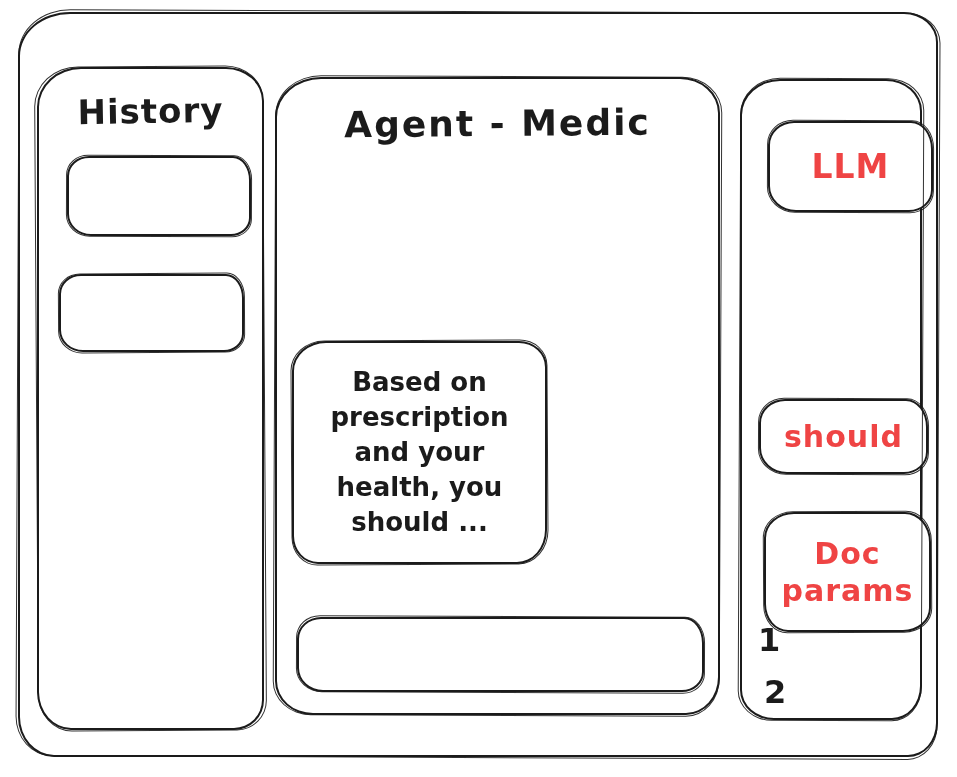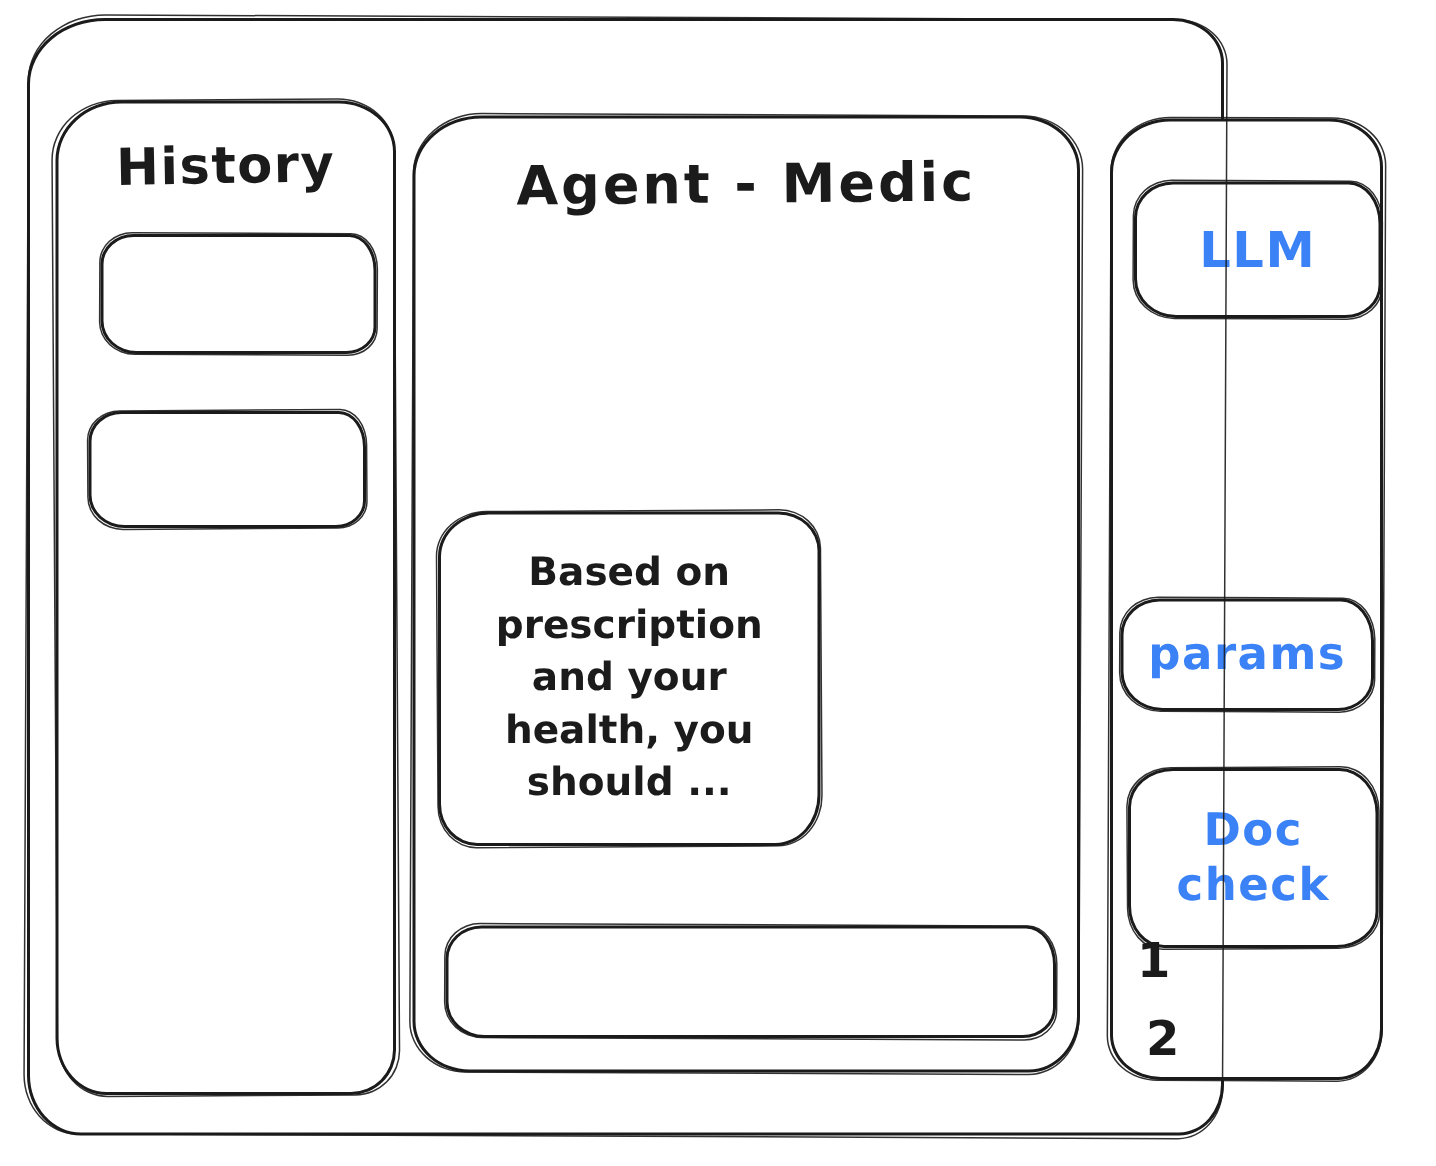--- a/index.html
+++ b/index.html
@@ -23,21 +23,21 @@
     position: absolute;
     inset: -3px;
     border: 1.5px solid rgba(27,27,27,0.9);
     border-radius: inherit;
     transform: rotate(0.25deg);
     pointer-events: none;
   }
   .tilt-l::after { transform: rotate(-0.35deg); }
 
   .frame {
-    left: 18px; top: 12px; width: 798px; height: 745px;
+    left: 18px; top: 12px; width: 920px; height: 745px;
     border-radius: 52px 34px 30px 36px / 44px 30px 34px 40px;
   }
 
   
   .history-panel {
     left: 17px; top: 53px; width: 227px; height: 663px;
     border-radius: 44px 38px 30px 34px / 40px 34px 30px 38px;
   }
   .panel-title {
     position: absolute; top: 22px; left: 0; right: 0;
@@ -85,23 +85,24 @@
 
   
   .tools-panel {
     left: 720px; top: 65px; width: 182px; height: 641px;
     border-radius: 40px 36px 30px 34px / 36px 32px 34px 30px;
   }
   .tool-btn {
     display: flex; align-items: center; justify-content: center;
     text-align: center;
     font-family: inherit; font-size: 33px; font-weight: 600;
-    letter-spacing: 1px; color: #3b82f6;
+    letter-spacing: 1px; color: #ef4444;
     cursor: pointer; line-height: 1.25;
     border-radius: 26px 22px 24px 28px / 24px 28px 22px 26px;
+    margin-left: 12px;
   }
   .tool-btn.llm    { left: 14px; top: 40px;  width: 165px; height: 91px; }
   .tool-btn.ocr    { left: 15px; top: 151px; width: 164px; height: 94px; }
   .tool-btn.params { left: 5px;  top: 318px; width: 169px; height: 75px; font-size: 30px; }
   .tool-btn.doc    { left: 10px; top: 431px; width: 167px; height: 120px; font-size: 30px;
                      border-radius: 30px 26px 28px 24px / 26px 30px 24px 28px; }
   .footnote {
     position: absolute;
     font-size: 32px; font-weight: 600;
   }
@@ -132,20 +133,20 @@
         <span>Based on prescription and your health, you should ...</span>
       </div>
 
       <div class="sketch input-wrap">
         <input type="text" placeholder="" style="">
       </div>
     </main>
 
     <aside class="sketch tools-panel">
       <button class="sketch tool-btn llm">LLM</button>
-      <button class="sketch tool-btn params">params</button>
-      <button class="sketch tool-btn doc tilt-l">Doc check</button>
+      <button class="sketch tool-btn params">should</button>
+      <button class="sketch tool-btn doc tilt-l">Doc params</button>
       <div class="footnote f1">1</div>
       <div class="footnote f2">2</div>
     </aside>
 
   </div>
 </div>
 
 </body></html>

